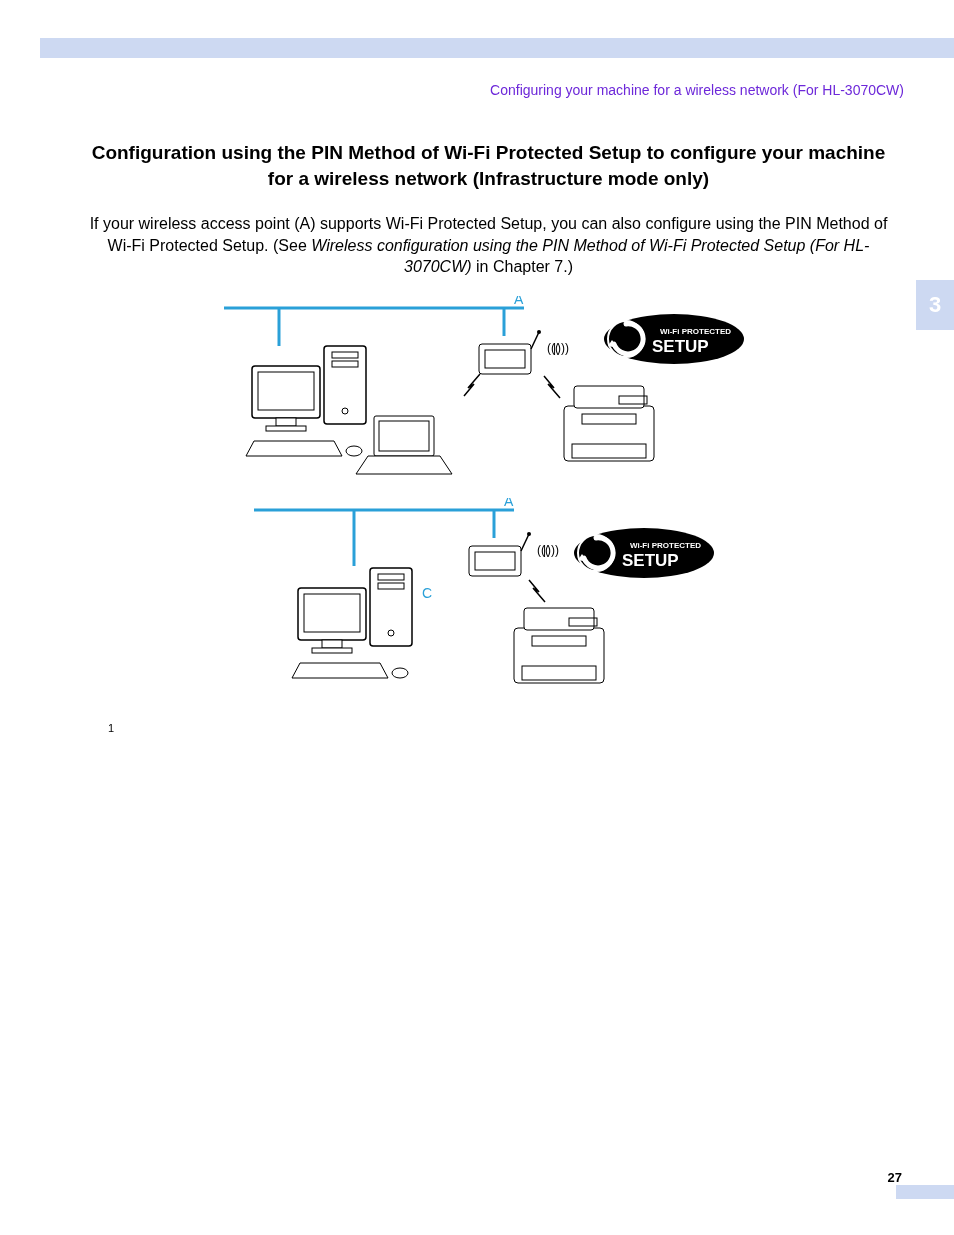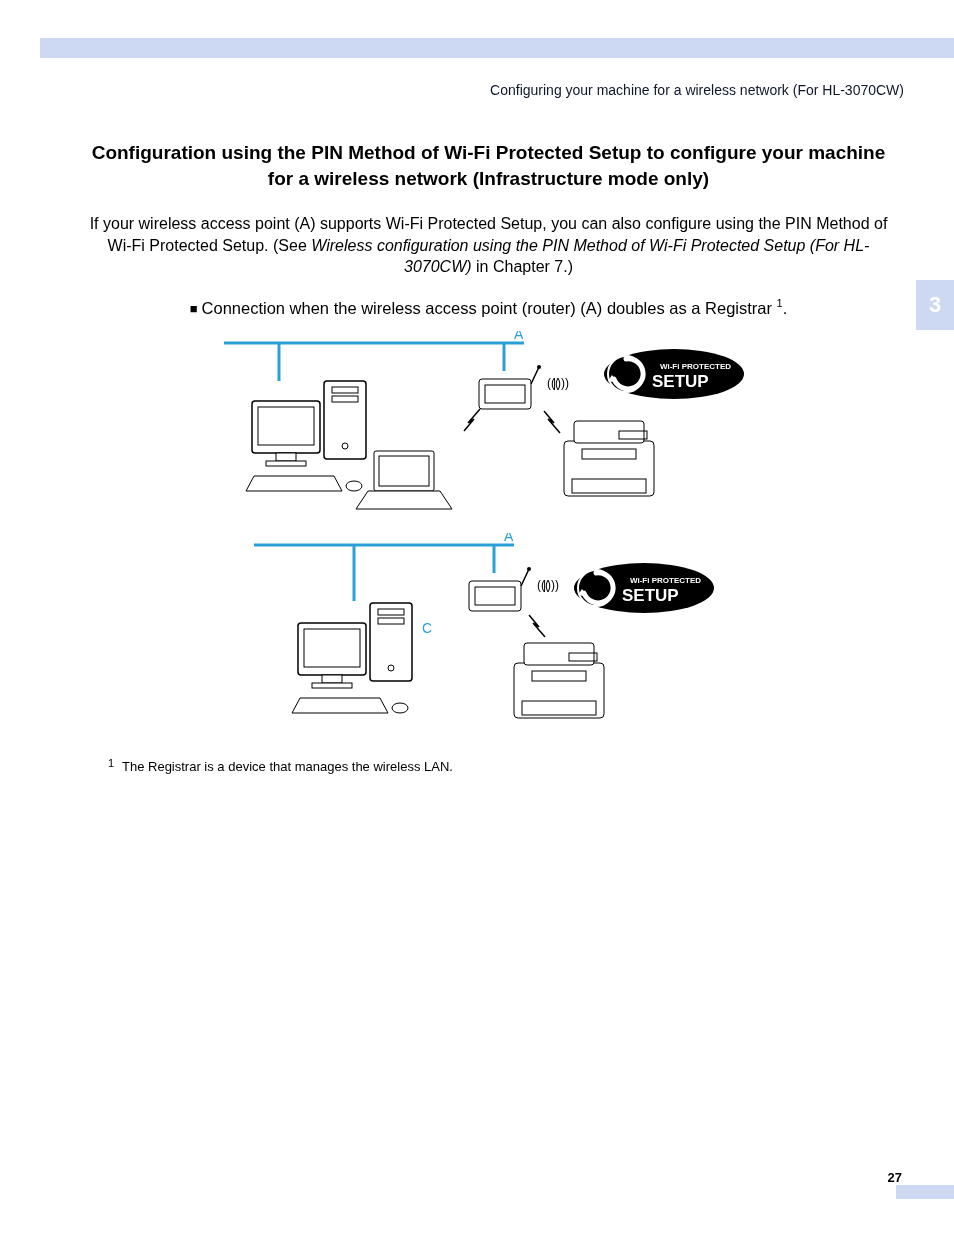--- a/index.html
+++ b/index.html
@@ -17,21 +17,21 @@
     left: 40px;
     right: 0;
     height: 20px;
     background: #cdd9f2;
   }
   .running-header {
     position: absolute;
     top: 82px;
     right: 50px;
     font-size: 14px;
-    color: #0f172a;
+    color: #6d28d9;
   }
   .content {
     position: absolute;
     top: 140px;
     left: 78px;
     right: 55px;
     text-align: center;
   }
   .section-title {
     font-size: 19px;
@@ -118,23 +118,20 @@
 <div class="chapter-tab">3</div>
 
 <div class="content">
 
   <h2 class="section-title">Configuration using the PIN Method of Wi-Fi Protected Setup to configure your machine for a wireless network (Infrastructure mode only)</h2>
 
   <p class="body-text">
     <span>If your wireless access point (A) supports Wi-Fi Protected Setup, you can also configure using the PIN Method of Wi-Fi Protected Setup. (See </span><span class="italic">Wireless configuration using the PIN Method of Wi-Fi Protected Setup (For HL-3070CW)</span><span> in Chapter 7.)</span>
   </p>
 
-  <p class="bullet-line">
-    <span class="sq">■</span><span>Connection when the wireless access point (router) (A) doubles as a Registrar </span><span class="sup">1</span><span>.</span>
-  </p>
 
   <div class="diagram-wrap">
     <svg class="diagram-svg" width="530" height="180" viewBox="0 0 530 180">
 
       <polyline points="0,12 300,12" stroke="#2aa0d8" stroke-width="3" fill="none"></polyline>
       <line x1="55" y1="12" x2="55" y2="50" stroke="#2aa0d8" stroke-width="3"></line>
       <line x1="280" y1="12" x2="280" y2="40" stroke="#2aa0d8" stroke-width="3"></line>
 
       <rect x="100" y="50" width="42" height="78" fill="#fff" stroke="#000" stroke-width="1.5" rx="3"></rect>
       <rect x="108" y="56" width="26" height="6" fill="none" stroke="#000"></rect>
@@ -237,19 +234,18 @@
         <path d="M22 10 A15 15 0 1 1 10 30" fill="none" stroke="#fff" stroke-width="5" stroke-linecap="round"></path>
         <polygon points="8,26 14,34 4,32" fill="#fff"></polygon>
         <text x="56" y="20" fill="#fff" font-size="8" font-weight="bold">Wi-Fi PROTECTED</text>
         <text x="48" y="38" fill="#fff" font-size="17" font-weight="bold">SETUP</text>
       </g>
     </svg>
   </div>
 
   <div class="footnote-row">
     <span class="footnote-num">1</span>
-    <span>The Registrar is a device that manages the wireless LAN.</span>
   </div>
 
 </div>
 
 <div class="page-num">27</div>
 <div class="page-num-bar"></div>
 
 </body></html>

